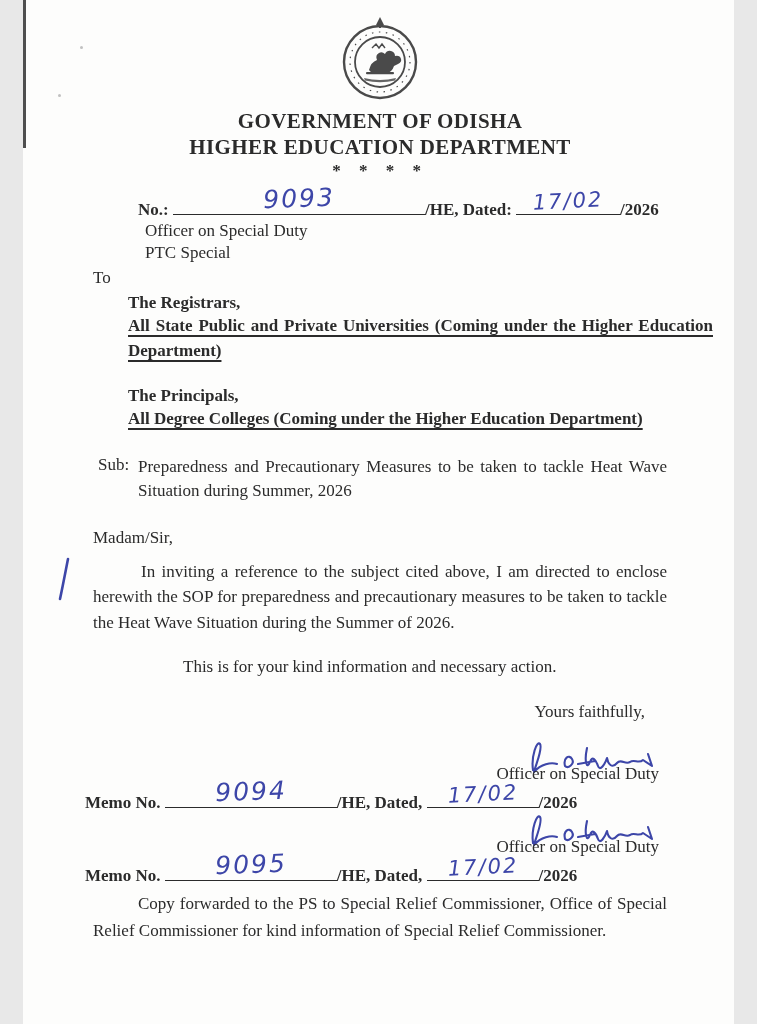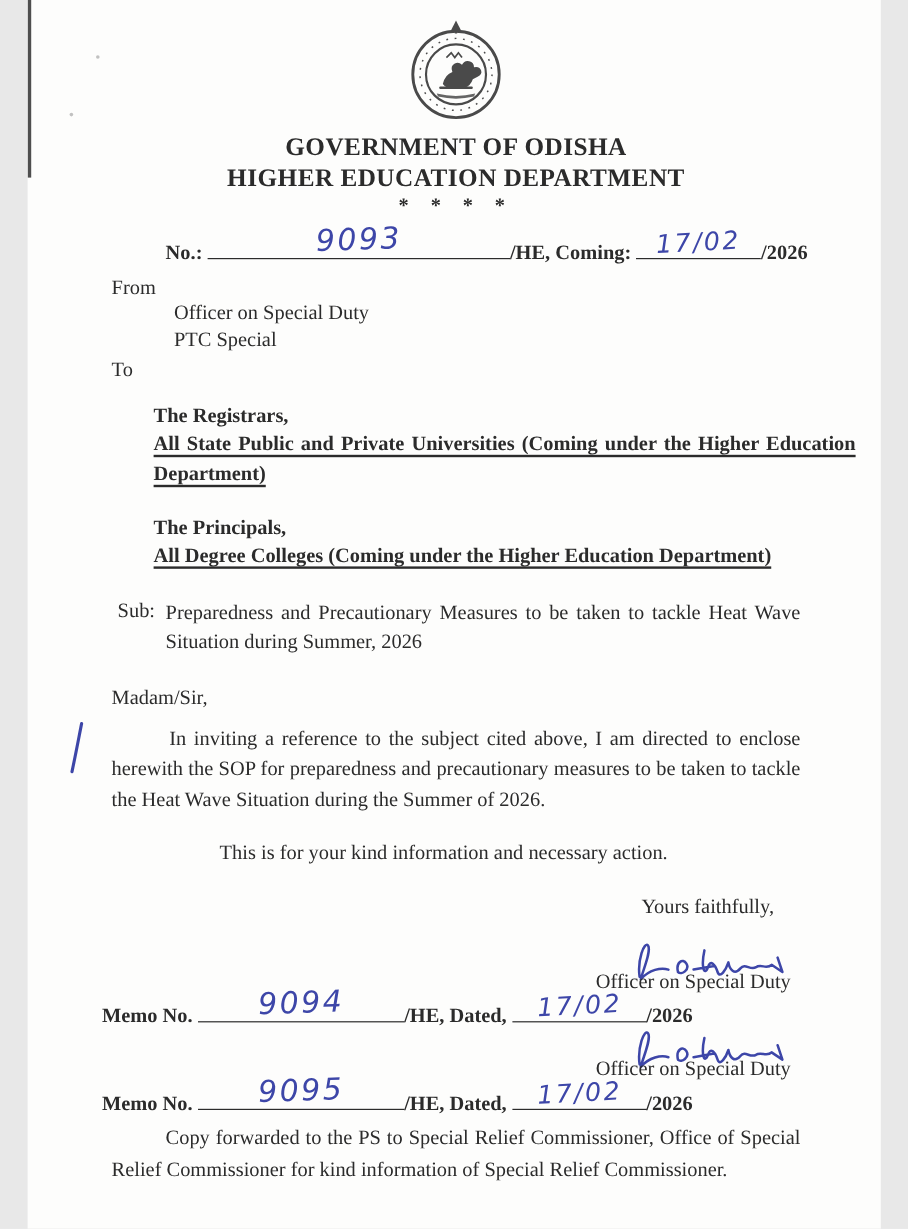--- a/index.html
+++ b/index.html
@@ -37,21 +37,21 @@
     white-space:nowrap;
   }
   .hand.num{font-size:25px;transform:rotate(-2deg);}
   .hand.date{font-size:21px;transform:rotate(-3deg);}
   .file-no{margin:2px 0 0 105px;font-size:17px;font-weight:bold;letter-spacing:.3px;}
 
   
   .plain-label{font-size:17px;margin-top:9px;}
   .from-lines{margin-left:52px;font-size:17px;line-height:22px;}
   .addr-group{margin:0 0 0 35px;width:585px;}
-  .addr-group.first{margin-top:17px;}
+  .addr-group.first{margin-top:3px;}
   .addr-group.second{margin-top:21px;}
   .addr-sal{font-weight:bold;font-size:17px;line-height:23px;}
   .addr-body{
     font-weight:bold;font-size:17px;line-height:24.5px;text-align:justify;
     text-decoration:underline;text-underline-offset:4px;text-decoration-thickness:1.6px;
   }
 
   
   .sub-row{display:flex;margin-top:23px;font-size:17px;justify-content:center;}
   .sub-label{width:40px;flex:none;margin-left:5px;}
@@ -108,27 +108,26 @@
   </div>
 
   <div class="title">GOVERNMENT OF ODISHA</div>
   <div class="title">HIGHER EDUCATION DEPARTMENT</div>
   <div class="stars">* * * *</div>
 
   <div class="ref-row">
     <span>No.:</span>
     <span class="blank" style="width:252px;">
       <span class="hand num">9093</span>
-    </span><span>/HE, Coming:</span>
+    </span><span>/HE, Dated:</span>
     <span class="blank" style="width:104px;">
       <span class="hand date">17/02</span>
     </span><span>/2026</span>
   </div>
 
-  <div class="plain-label">From</div>
   <div class="from-lines">
     <div>Officer on Special Duty</div>
     <div>PTC Special</div>
   </div>
 
   <div class="plain-label" style="margin-top:4px;">To</div>
   <div class="addr-group first">
     <div class="addr-sal">The Registrars,</div>
     <div class="addr-body">All State Public and Private Universities (Coming under the Higher Education Department)</div>
   </div>

